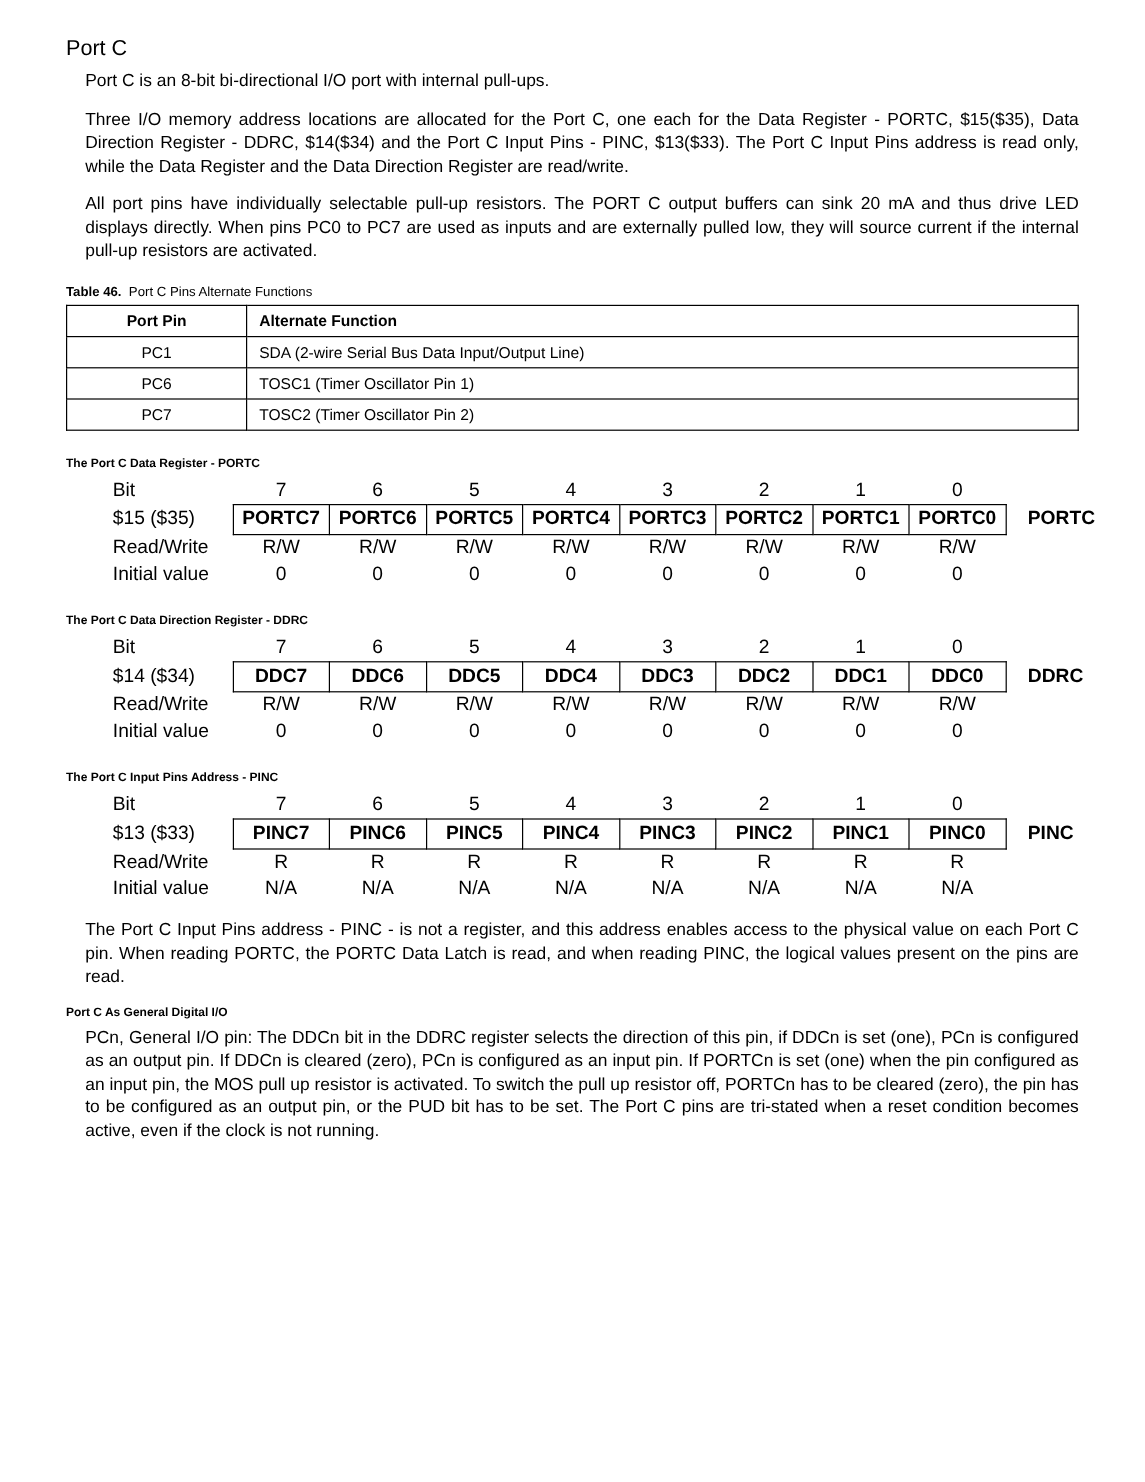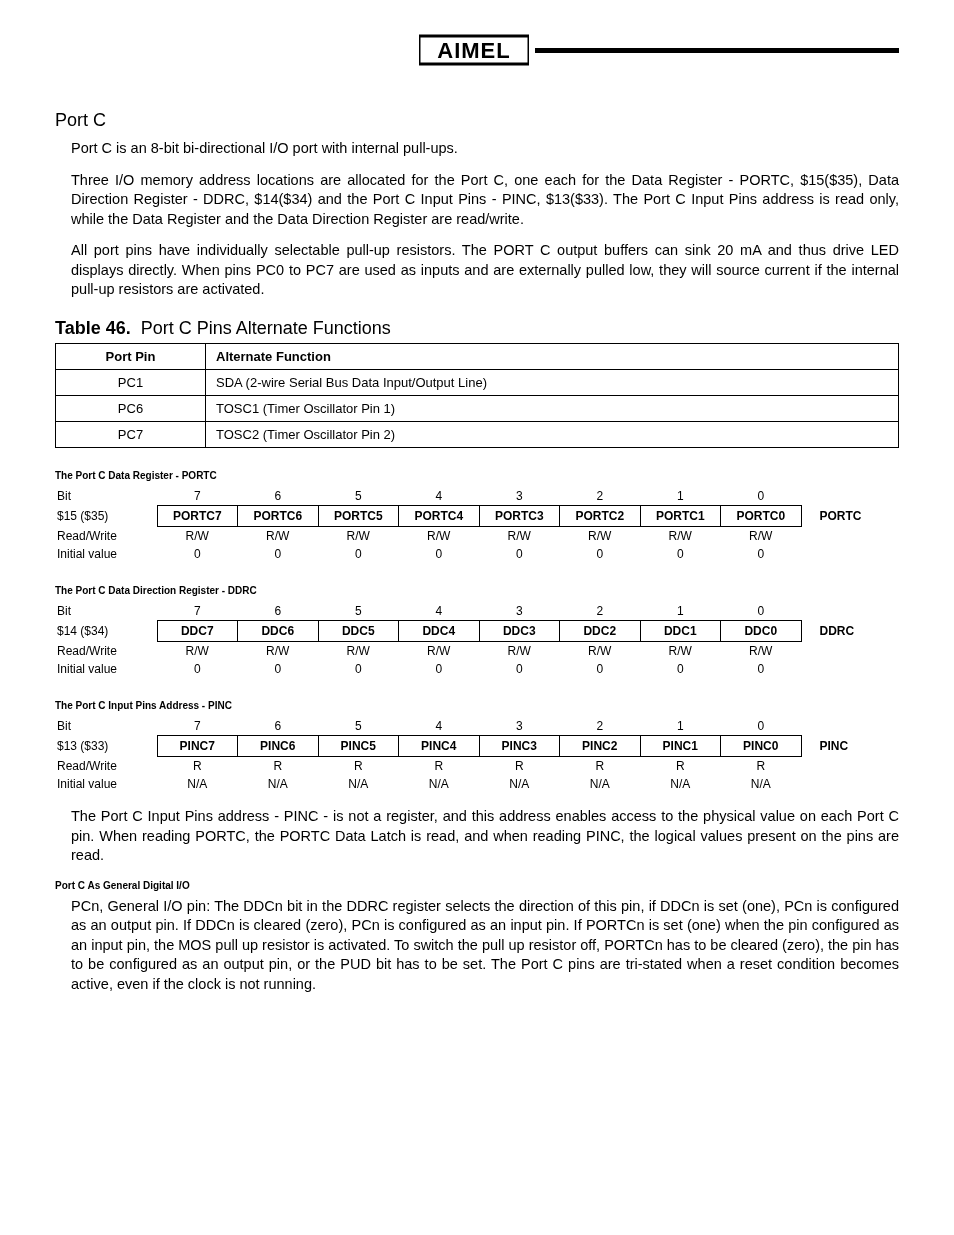--- a/index.html
+++ b/index.html
@@ -33,21 +33,21 @@
     font-weight: normal;
     margin: 0 0 8px 0;
   }
   p.body {
     font-size: 14.5px;
     line-height: 1.35;
     margin: 0 0 12px 16px;
     text-align: justify;
   }
   .table-caption {
-    font-size: 18px;
+    font-size: 11px;
     margin: 18px 0 4px 0;
   }
   .table-caption b { font-weight: bold; }
   table.pins {
     border-collapse: collapse;
     width: 100%;
     font-size: 13px;
     border-radius: 18px;
   }
   table.pins th, table.pins td {
@@ -57,23 +57,24 @@
   }
   table.pins th { font-weight: bold; }
   table.pins td.center { text-align: center; }
   .reg-title {
     font-size: 10px;
     font-weight: bold;
     margin: 22px 0 6px 0;
   }
   table.reg {
     border-collapse: collapse;
-    font-size: 12px;
+    font-size: 16px;
     width: 100%;
     table-layout: fixed;
+    margin-left: 37px;
   }
   table.reg td, table.reg th {
     text-align: center;
     padding: 2px 0;
   }
   table.reg .lbl {
     text-align: left;
     width: 100px;
     padding-left: 2px;
   }
@@ -87,28 +88,20 @@
     border: 1px solid #000;
     font-weight: bold;
     padding: 3px 0;
   }
 </style>
 </head>
 <body>
 
 <div class="page">
 
-  <div class="logo-bar">
-    <div class="logo-left-space"></div>
-    <svg class="logo-svg" width="110" height="40" viewBox="0 0 110 40">
-      <rect x="0" y="6" width="110" height="28" fill="none" stroke="#000" stroke-width="3"></rect>
-      <text x="55" y="28" text-anchor="middle" font-family="Arial" font-size="22" font-weight="900" fill="#000" letter-spacing="1">AIMEL</text>
-    </svg>
-    <div class="logo-rule"></div>
-  </div>
 
   <h2 class="section-title">Port C</h2>
   <p class="body">Port C is an 8-bit bi-directional I/O port with internal pull-ups.</p>
   <p class="body">Three I/O memory address locations are allocated for the Port C, one each for the Data Register - PORTC, $15($35), Data Direction Register - DDRC, $14($34) and the Port C Input Pins - PINC, $13($33). The Port C Input Pins address is read only, while the Data Register and the Data Direction Register are read/write.</p>
   <p class="body">All port pins have individually selectable pull-up resistors. The PORT C output buffers can sink 20 mA and thus drive LED displays directly. When pins PC0 to PC7 are used as inputs and are externally pulled low, they will source current if the internal pull-up resistors are activated.</p>
 
   <div class="table-caption">
     <b>Table 46.</b>&nbsp;&nbsp;<span>Port C Pins Alternate Functions</span>
   </div>
   <table class="pins">

